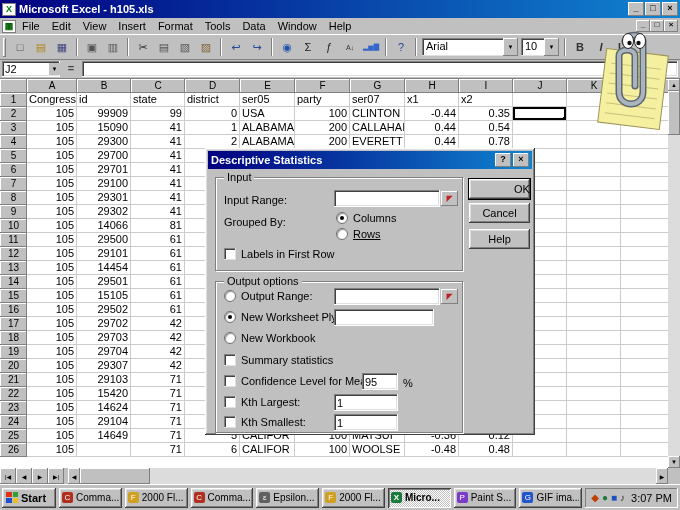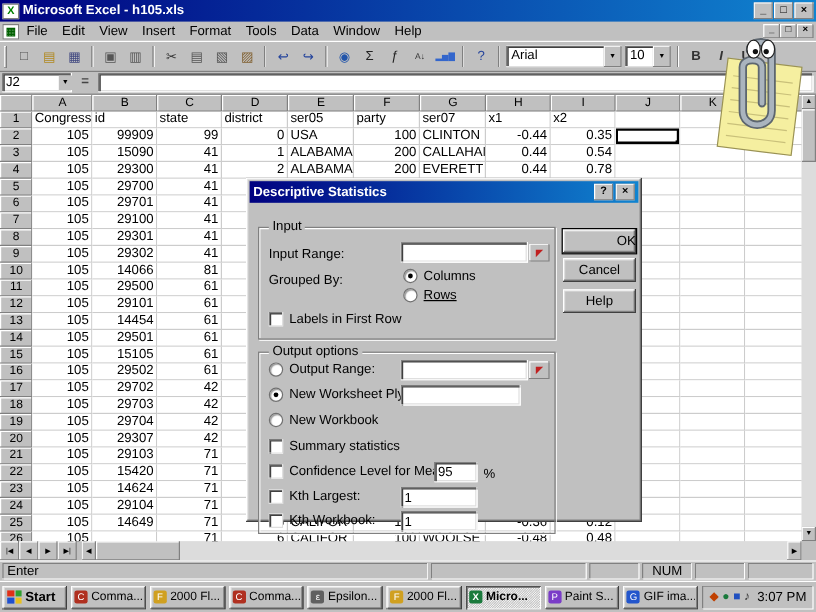--- a/index.html
+++ b/index.html
@@ -94,21 +94,21 @@
   .task-label { font-size:10px; white-space:nowrap; overflow:hidden; }
   .tray { height:20px; display:flex; align-items:center; gap:3px; padding:0 6px; flex:none; }
   .tray-ic { font-size:10px; line-height:10px; }
   .clock { font-size:11px; padding-left:3px; }
 
   
   .dialog { position:absolute; left:205px; top:148px; width:330px; height:287px; background:#c0c0c0; z-index:30; }
   .dlg-titlebar { position:absolute; top:3px; left:3px; right:3px; height:18px; background:linear-gradient(90deg,#000080,#1084d0); display:flex; align-items:center; padding:0 3px; }
   .dlg-title { color:#fff; font-weight:bold; flex:1; font-size:11px; }
   .dlg-ctl { width:16px; height:14px; background:#c0c0c0; font-size:9px; line-height:12px; text-align:center; font-weight:bold; margin-left:2px; }
-  .dlg-body { position:absolute; top:21px; left:3px; right:3px; bottom:3px;margin-top:12px; }
+  .dlg-body { position:absolute; top:21px; left:3px; right:3px; bottom:3px; }
   .grp { position:absolute; border:1px solid #808080; box-shadow: 1px 1px 0 #fff, inset 1px 1px 0 #fff; }
   .grp-label { position:absolute; top:-7px; left:8px; background:#c0c0c0; padding:0 3px; }
   .dlg-lbl { position:absolute; white-space:nowrap; }
   .ctl-row { position:absolute; display:flex; align-items:center; gap:5px; white-space:nowrap; }
   .chk { width:12px; height:12px; background:#fff; box-shadow: inset -1px -1px 0 #dfdfdf, inset 1px 1px 0 #808080, inset 2px 2px 0 #404040, inset -2px -2px 0 #fff; flex:none; }
   .rad { width:12px; height:12px; border-radius:50%; background:#fff; border:1px solid #707070; box-shadow: inset 1px 1px 1px #9a9a9a; flex:none; position:relative; }
   .rad.checked::after { content:""; position:absolute; left:3px; top:3px; width:4px; height:4px; border-radius:50%; background:#000; }
   .dlg-field { position:absolute; }
   .picker-btn { position:absolute; width:17px; height:15px; background:#c0c0c0; display:flex; align-items:center; justify-content:center; font-size:8px; color:#c02020; }
   .btn { position:absolute; width:61px; height:20px; background:#c0c0c0; display:flex; align-items:center; justify-content:center; font-size:11px; }
@@ -634,28 +634,20 @@
         </span>
       <span class="hscroll">
         <span class="sc-btn out-thin" style="height:100%;">◀</span>
         <span class="h-thumb out-thin"></span>
         <span class="hs-track"></span>
         <span class="sc-btn out-thin" style="height:100%;">▶</span>
       </span>
       <span class="tab-corner"></span>
     </div>
 
-    <div class="statusbar">
-      <span class="sb-panel sb-mode in-thin">Enter</span>
-      <span class="sb-panel sb-calc in-thin"></span>
-      <span class="sb-panel sb-small in-thin"></span>
-      <span class="sb-panel sb-small in-thin">NUM</span>
-      <span class="sb-panel sb-small in-thin"></span>
-      <span class="sb-panel sb-end in-thin"></span>
-    </div>
   </div>
 
   <div class="dialog out">
     <div class="dlg-titlebar">
       <span class="dlg-title">Descriptive Statistics</span>
       <span class="dlg-ctl out-thin">?</span>
       <span class="dlg-ctl out-thin">×</span>
     </div>
     <div class="dlg-body">
 
@@ -717,21 +709,21 @@
         <span class="dlg-lbl" style="left:187px;top:95px;">%</span>
 
         <span class="ctl-row" style="left:8px;top:114px;">
           <span class="chk"></span>
           <span>Kth Largest:</span>
         </span>
         <input class="field dlg-field" style="left: 118px; top: 112px; width: 64px; height: 17px;" readonly="" value="1">
 
         <span class="ctl-row" style="left:8px;top:134px;">
           <span class="chk"></span>
-          <span>Kth Workbook:</span>
+          <span>Kth Smallest:</span>
         </span>
         <input class="field dlg-field" style="left: 118px; top: 132px; width: 64px; height: 17px;" readonly="" value="1">
       </div>
     </div>
   </div>
 
   <div class="clippy">
     <svg width="82" height="106" viewBox="0 0 82 106">
       <g transform="rotate(7 41 61)">
         <rect x="10" y="24" width="62" height="74" fill="#f5efa0" stroke="#9a9254"></rect>

